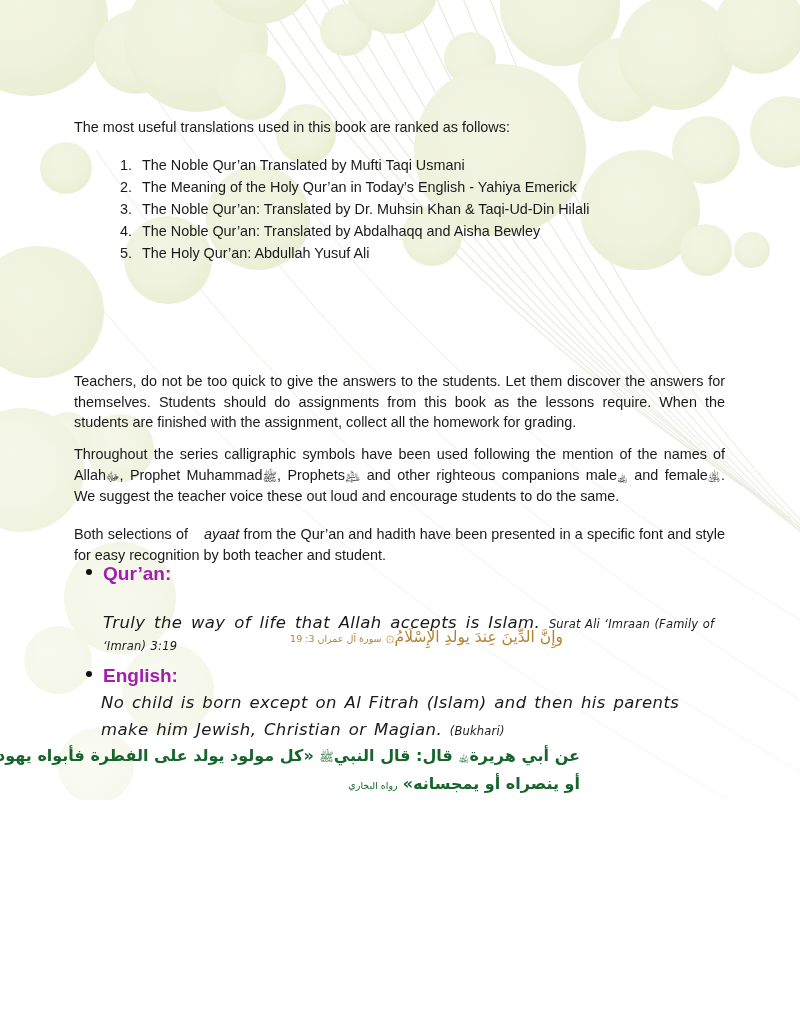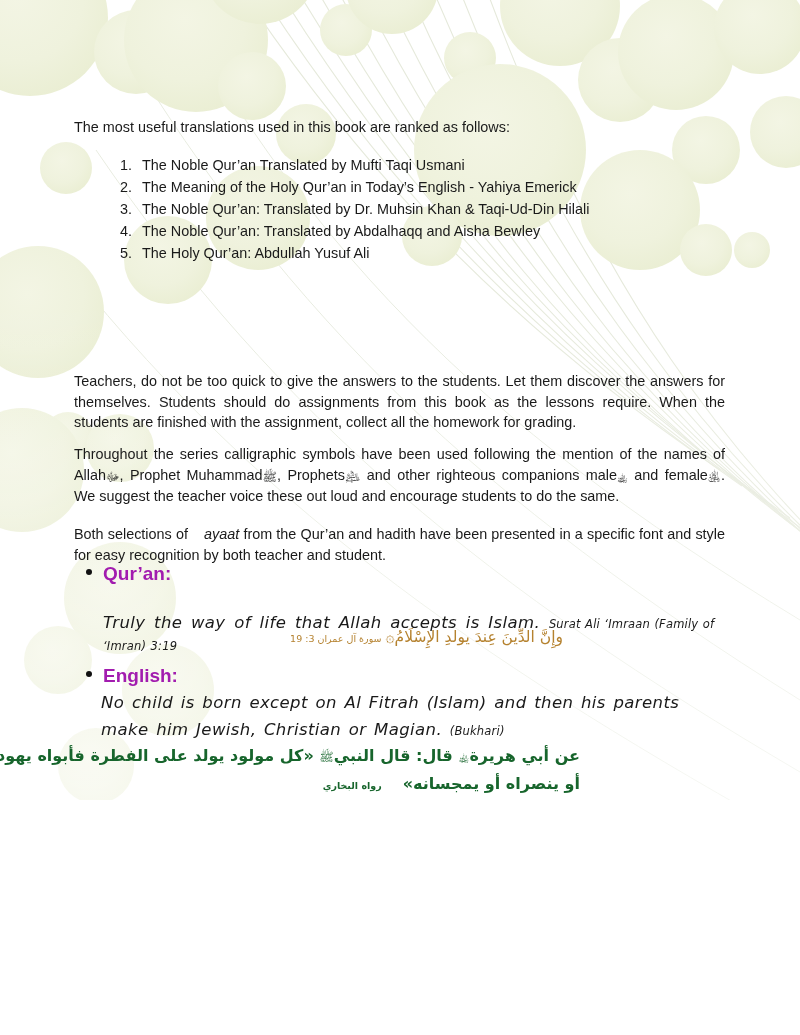--- a/index.html
+++ b/index.html
@@ -165,22 +165,22 @@
     color: #17652c;
     font-weight: bold;
     font-size: 16px;
     line-height: 1.75;
     direction: rtl;
     text-align: right;
     font-family: "DejaVu Sans", sans-serif;
   }
   .hadith-ar .narr {
     font-size: 9.5px;
-    font-weight: bold;
-    margin-right: 21px;
+    font-weight: normal;
+    margin-right: 5px;
   }
   .hadith-ar .sym {
     font-size: 12px;
     font-weight: normal;
   }
 </style>
 </head>
 <body>
 
 <div id="page">

